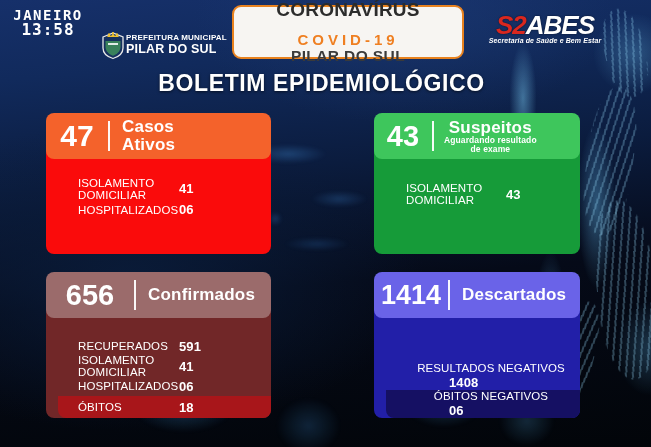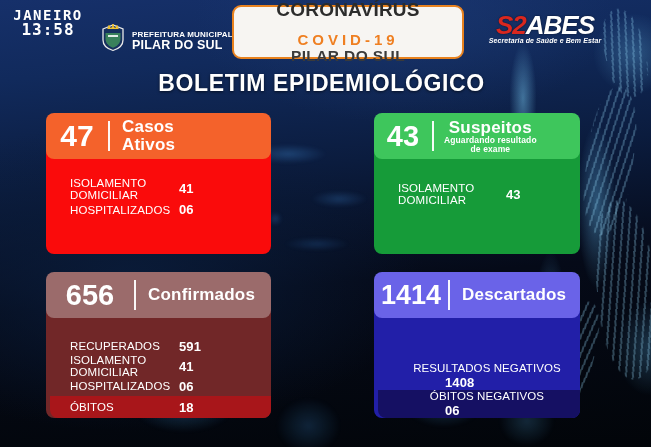--- a/index.html
+++ b/index.html
@@ -71,21 +71,21 @@
     position:absolute; left:0; top:8px; width:96px; text-align:center;
     color:#ffffff; line-height:1;
     font-family:"DejaVu Sans Mono", monospace;
     letter-spacing:1px;
   }
   .datebox .month { font-size:14px; font-weight:bold; letter-spacing:1.5px; }
   .datebox .day   { font-size:38px; font-weight:bold; margin:2px 0 2px; letter-spacing:2px; }
   .datebox .time  { font-size:16px; font-weight:bold; letter-spacing:1px; }
 
   .pref {
-    position:absolute; left:100px; top:22px; display:flex; align-items:flex-end; gap:6px;
+    position:absolute; left:100px; top:30px; display:flex; align-items:center; 
   }
   .crest { width:26px; height:30px; display:block; }
   .pref-txt { color:#ffffff; line-height:1.04; }
   .pref-txt .l1 { font-size:8px;  font-weight:bold; letter-spacing:.2px; }
   .pref-txt .l2 { font-size:12.5px; font-weight:bold; letter-spacing:.2px; }
 
   .titlebox {
     position:absolute; left:232px; top:5px; width:232px; height:54px;
     background:#f7f5f2; border:2px solid #e8821f; border-radius:9px;
     display:flex; flex-direction:column; align-items:center; justify-content:center;
@@ -122,21 +122,21 @@
     width:62px; text-align:center; flex:none;
   }
   .card .head .sep { width:2px; background:#ffffff; height:30px; flex:none; opacity:.95; }
   .card .head .ttlwrap { padding-left:12px; line-height:1.02; }
   .card .head .ttl { color:#ffffff; font-weight:bold; font-size:17px; letter-spacing:.2px; }
   .card .head .sttl { color:#ffffff; font-weight:bold; font-size:8.5px; letter-spacing:.1px; }
   .card .body {
     position:absolute; left:0; right:0; top:22px; bottom:0;
     border-radius:8px; z-index:1; padding-top:30px;
   }
-  .rowlist { position:absolute; left:4px; right:0; bottom:0; }
+  .rowlist { position:absolute; left:12px; right:0; bottom:0; }
   .row {
     display:flex; align-items:center; color:#ffffff;
     font-size:11.5px; font-weight:normal; letter-spacing:.1px;
   }
   .row .lbl { flex:1; padding-left:20px; }
   .row .val { font-weight:bold; font-size:13px; width:92px; text-align:left; }
   .row.hl { border-radius:0 0 8px 8px; }
 
   
   #card-ativos { left:46px; top:113px; width:225px; height:141px; }

